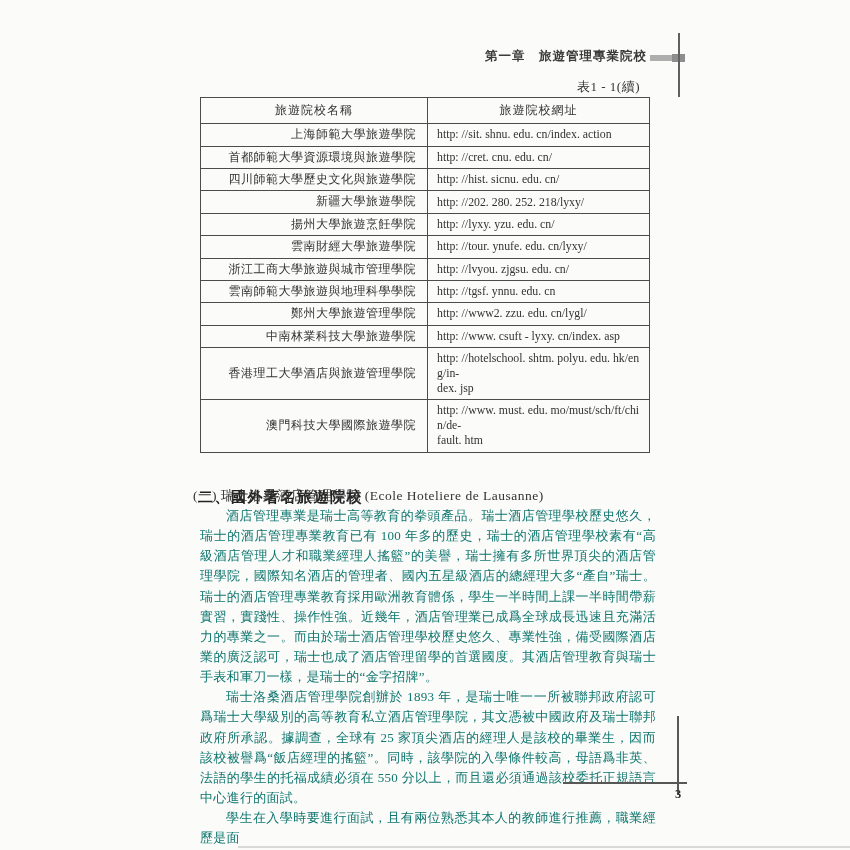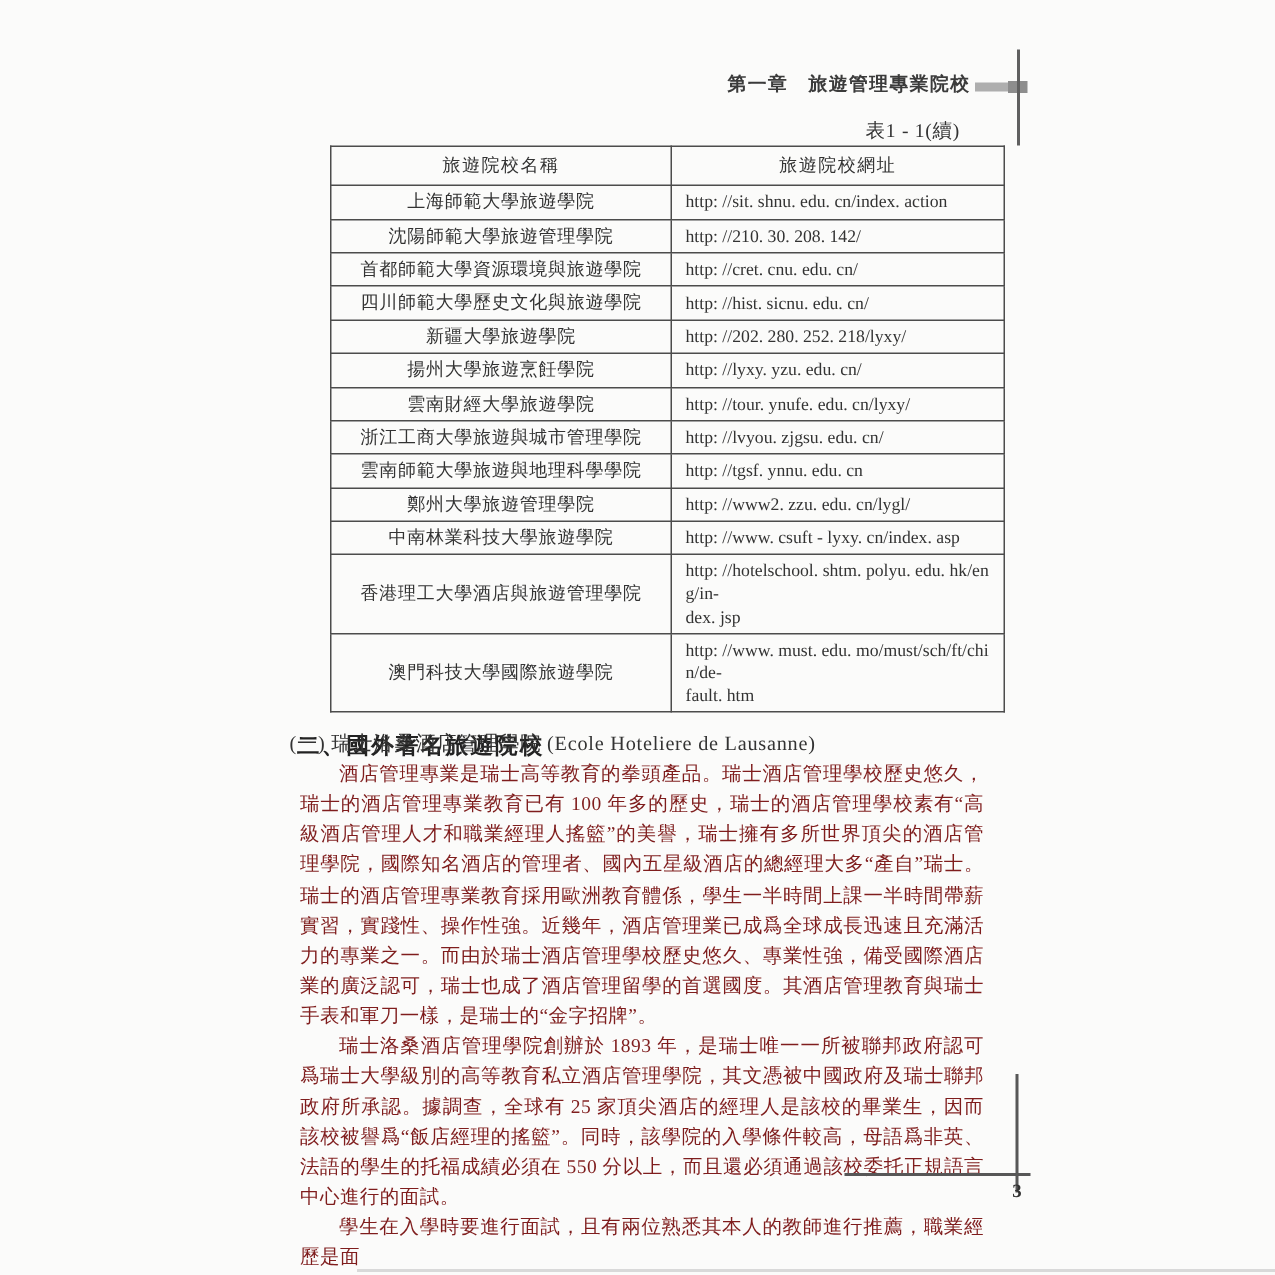--- a/index.html
+++ b/index.html
@@ -28,37 +28,37 @@
     width:449px;border-collapse:collapse;table-layout:fixed;
     background:transparent;
   }
   .school-table col.c1{width:227px;}
   .school-table col.c2{width:222px;}
   .school-table th,.school-table td{
     border:1px solid #4c4c4c;
     font-size:12px;line-height:1.28;color:#333;font-weight:normal;
     overflow:hidden;
   }
-  .school-table{border:1.5px solid #434343;margin-left:20px;}
+  .school-table{border:1.5px solid #434343;}
   .school-table th{text-align:center;padding:5px 6px;letter-spacing:1px;}
-  .school-table td.cell-name{padding:3px 11px;text-align:center;letter-spacing:0.5px;}
+  .school-table td.cell-name{padding:3px 11px;text-align:right;letter-spacing:0.5px;}
   .school-table td.cell-url{padding:3px 9px;white-space:pre-line;font-size:11.8px;word-break:break-all;}
   .section-heading{
     position:absolute;top:452px;left:198px;
     font-family:"Liberation Sans","DejaVu Sans",sans-serif;
     font-weight:bold;font-size:15px;color:#222;letter-spacing:1.5px;margin-top:36px;
   }
   .subsection-heading{
     position:absolute;top:487px;left:193px;
     font-size:13.5px;color:#333;letter-spacing:0.5px;
   }
   .body-text{position:absolute;top:506px;left:200px;width:456px;}
   .body-text p{
     margin:0;text-indent:2em;text-align:justify;
-    font-size:13px;line-height:1.55;color:#7f1d1d;letter-spacing:0.3px;
+    font-size:13px;line-height:1.55;color:#0f766e;letter-spacing:0.3px;
   }
   .footer-hline{position:absolute;top:782px;left:563px;width:124px;height:1.5px;background:#575757;}
   .footer-vline{position:absolute;top:716px;left:677px;width:2px;height:79px;background:#575757;}
   .page-number{
     position:absolute;top:787px;left:669px;width:18px;text-align:center;
     font-size:12.5px;font-weight:bold;color:#333;
   }
   .scan-edge-bottom{position:absolute;top:846px;left:238px;right:0;height:2px;background:#d9d9d9;}
 </style>
 </head>
@@ -79,24 +79,20 @@
   <thead>
     <tr>
       <th>旅遊院校名稱</th>
       <th>旅遊院校網址</th>
     </tr>
   </thead>
   <tbody>
     <tr>
         <td class="cell-name">上海師範大學旅遊學院</td>
         <td class="cell-url">http: //sit. shnu. edu. cn/index. action</td>
-      </tr>
-    <tr>
-        <td class="cell-name">沈陽師範大學旅遊管理學院</td>
-        <td class="cell-url">http: //210. 30. 208. 142/</td>
       </tr>
     <tr>
         <td class="cell-name">首都師範大學資源環境與旅遊學院</td>
         <td class="cell-url">http: //cret. cnu. edu. cn/</td>
       </tr>
     <tr>
         <td class="cell-name">四川師範大學歷史文化與旅遊學院</td>
         <td class="cell-url">http: //hist. sicnu. edu. cn/</td>
       </tr>
     <tr>

